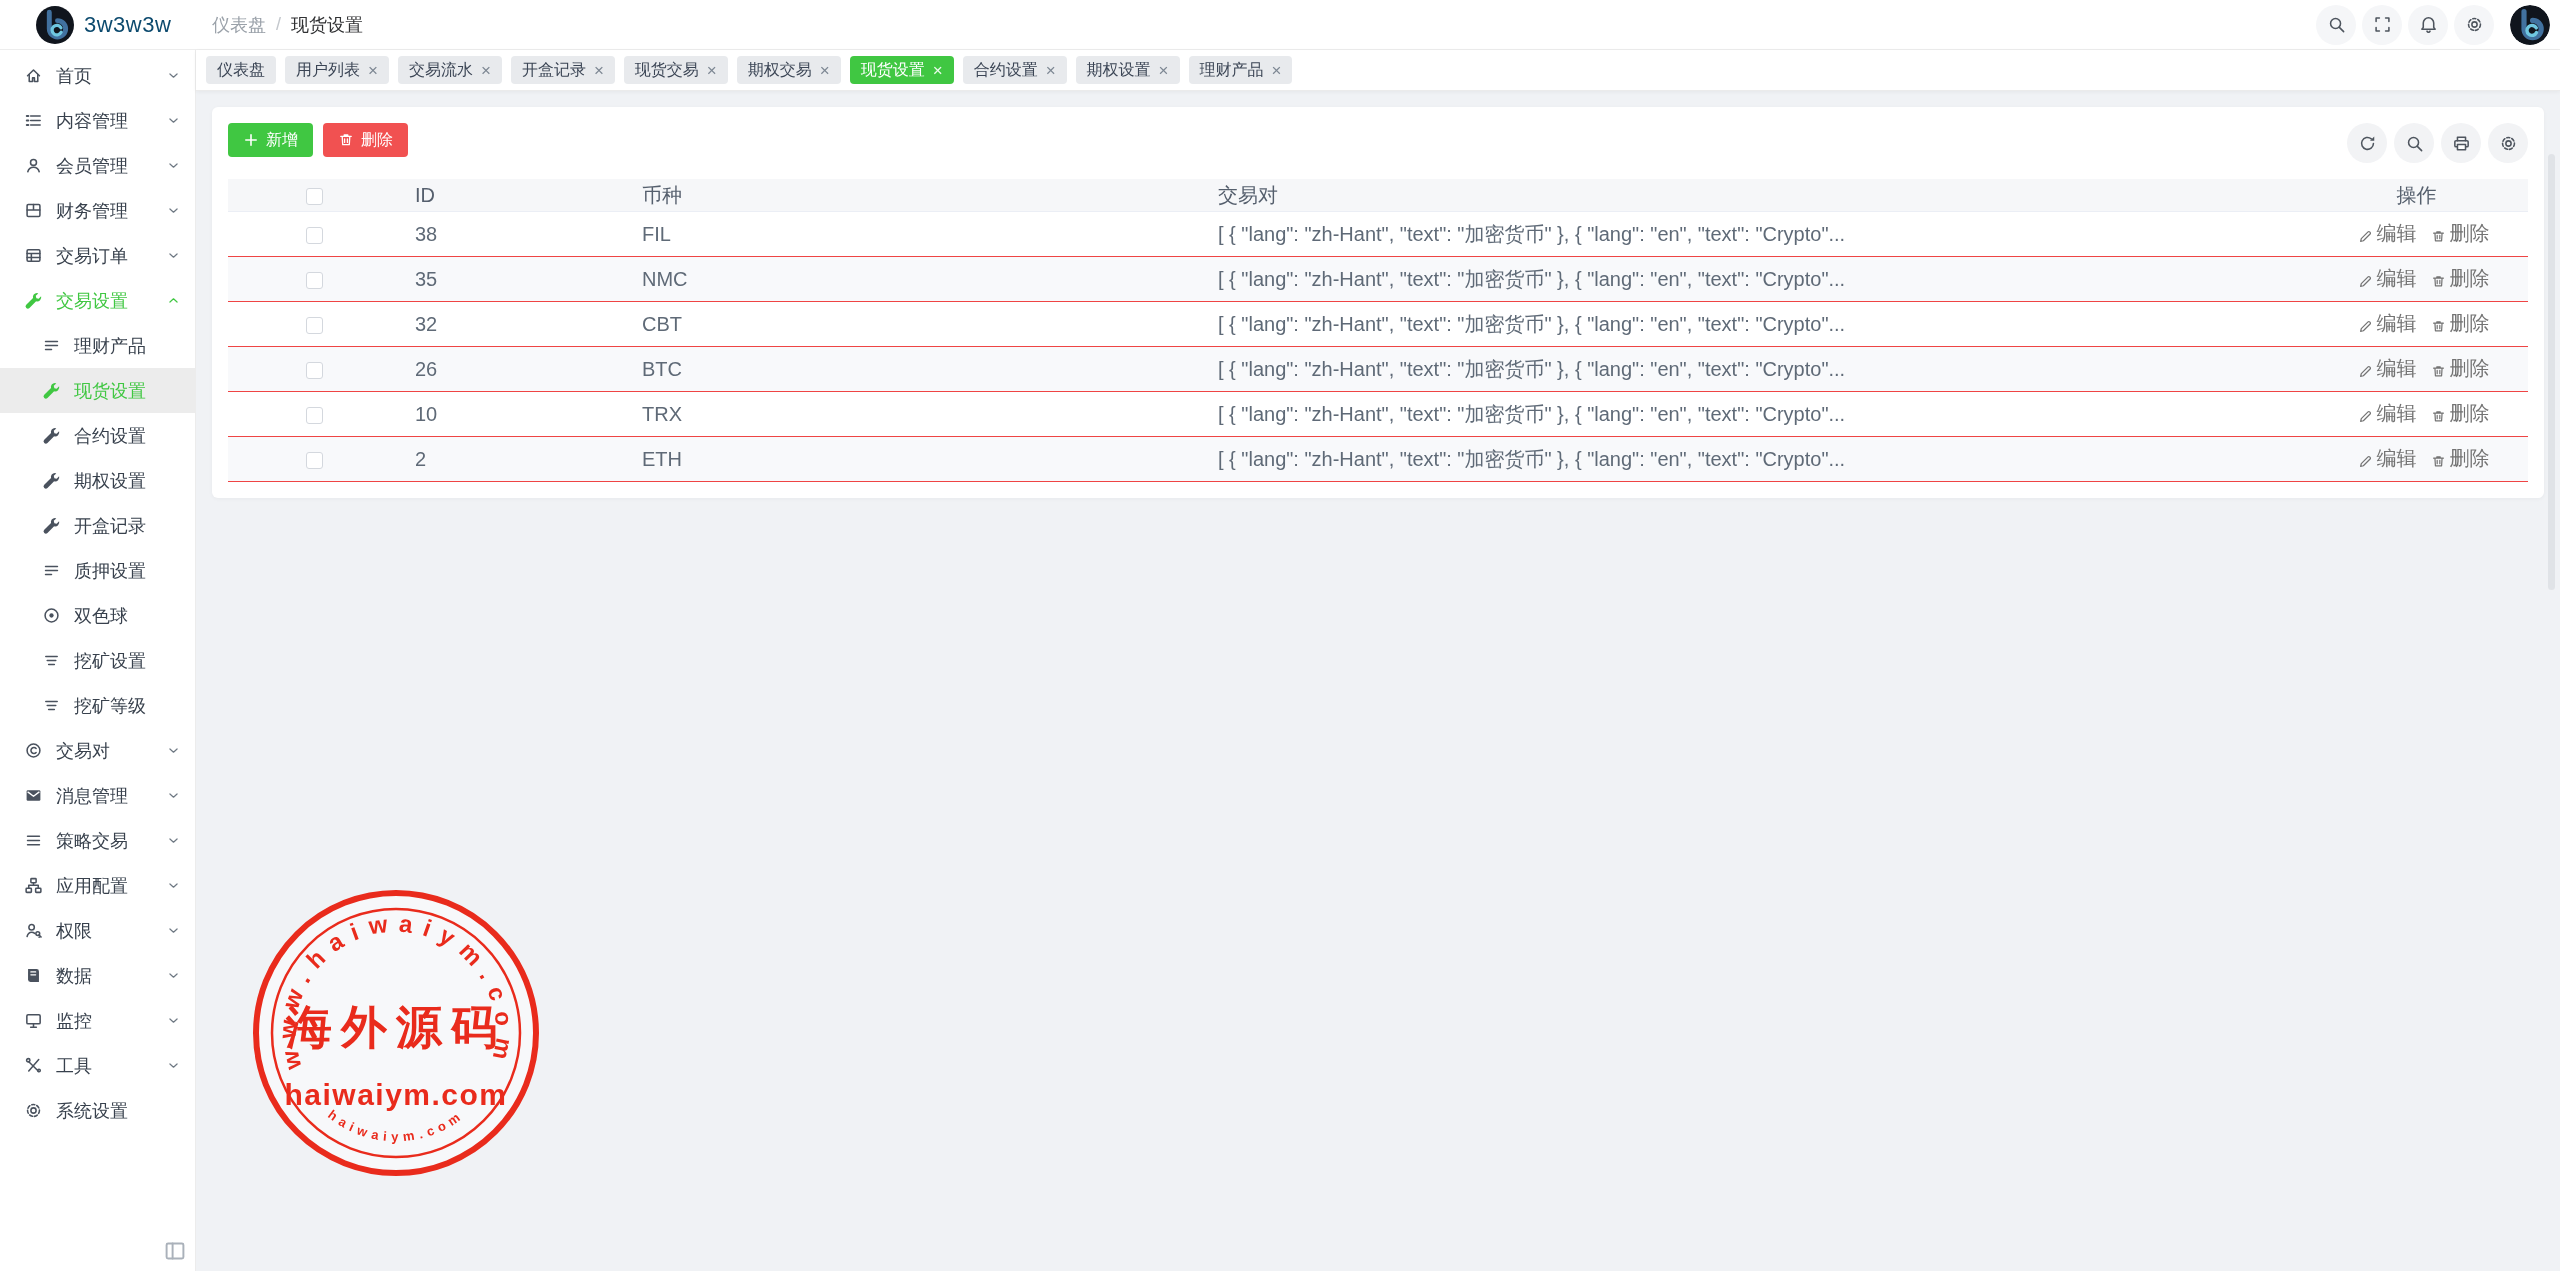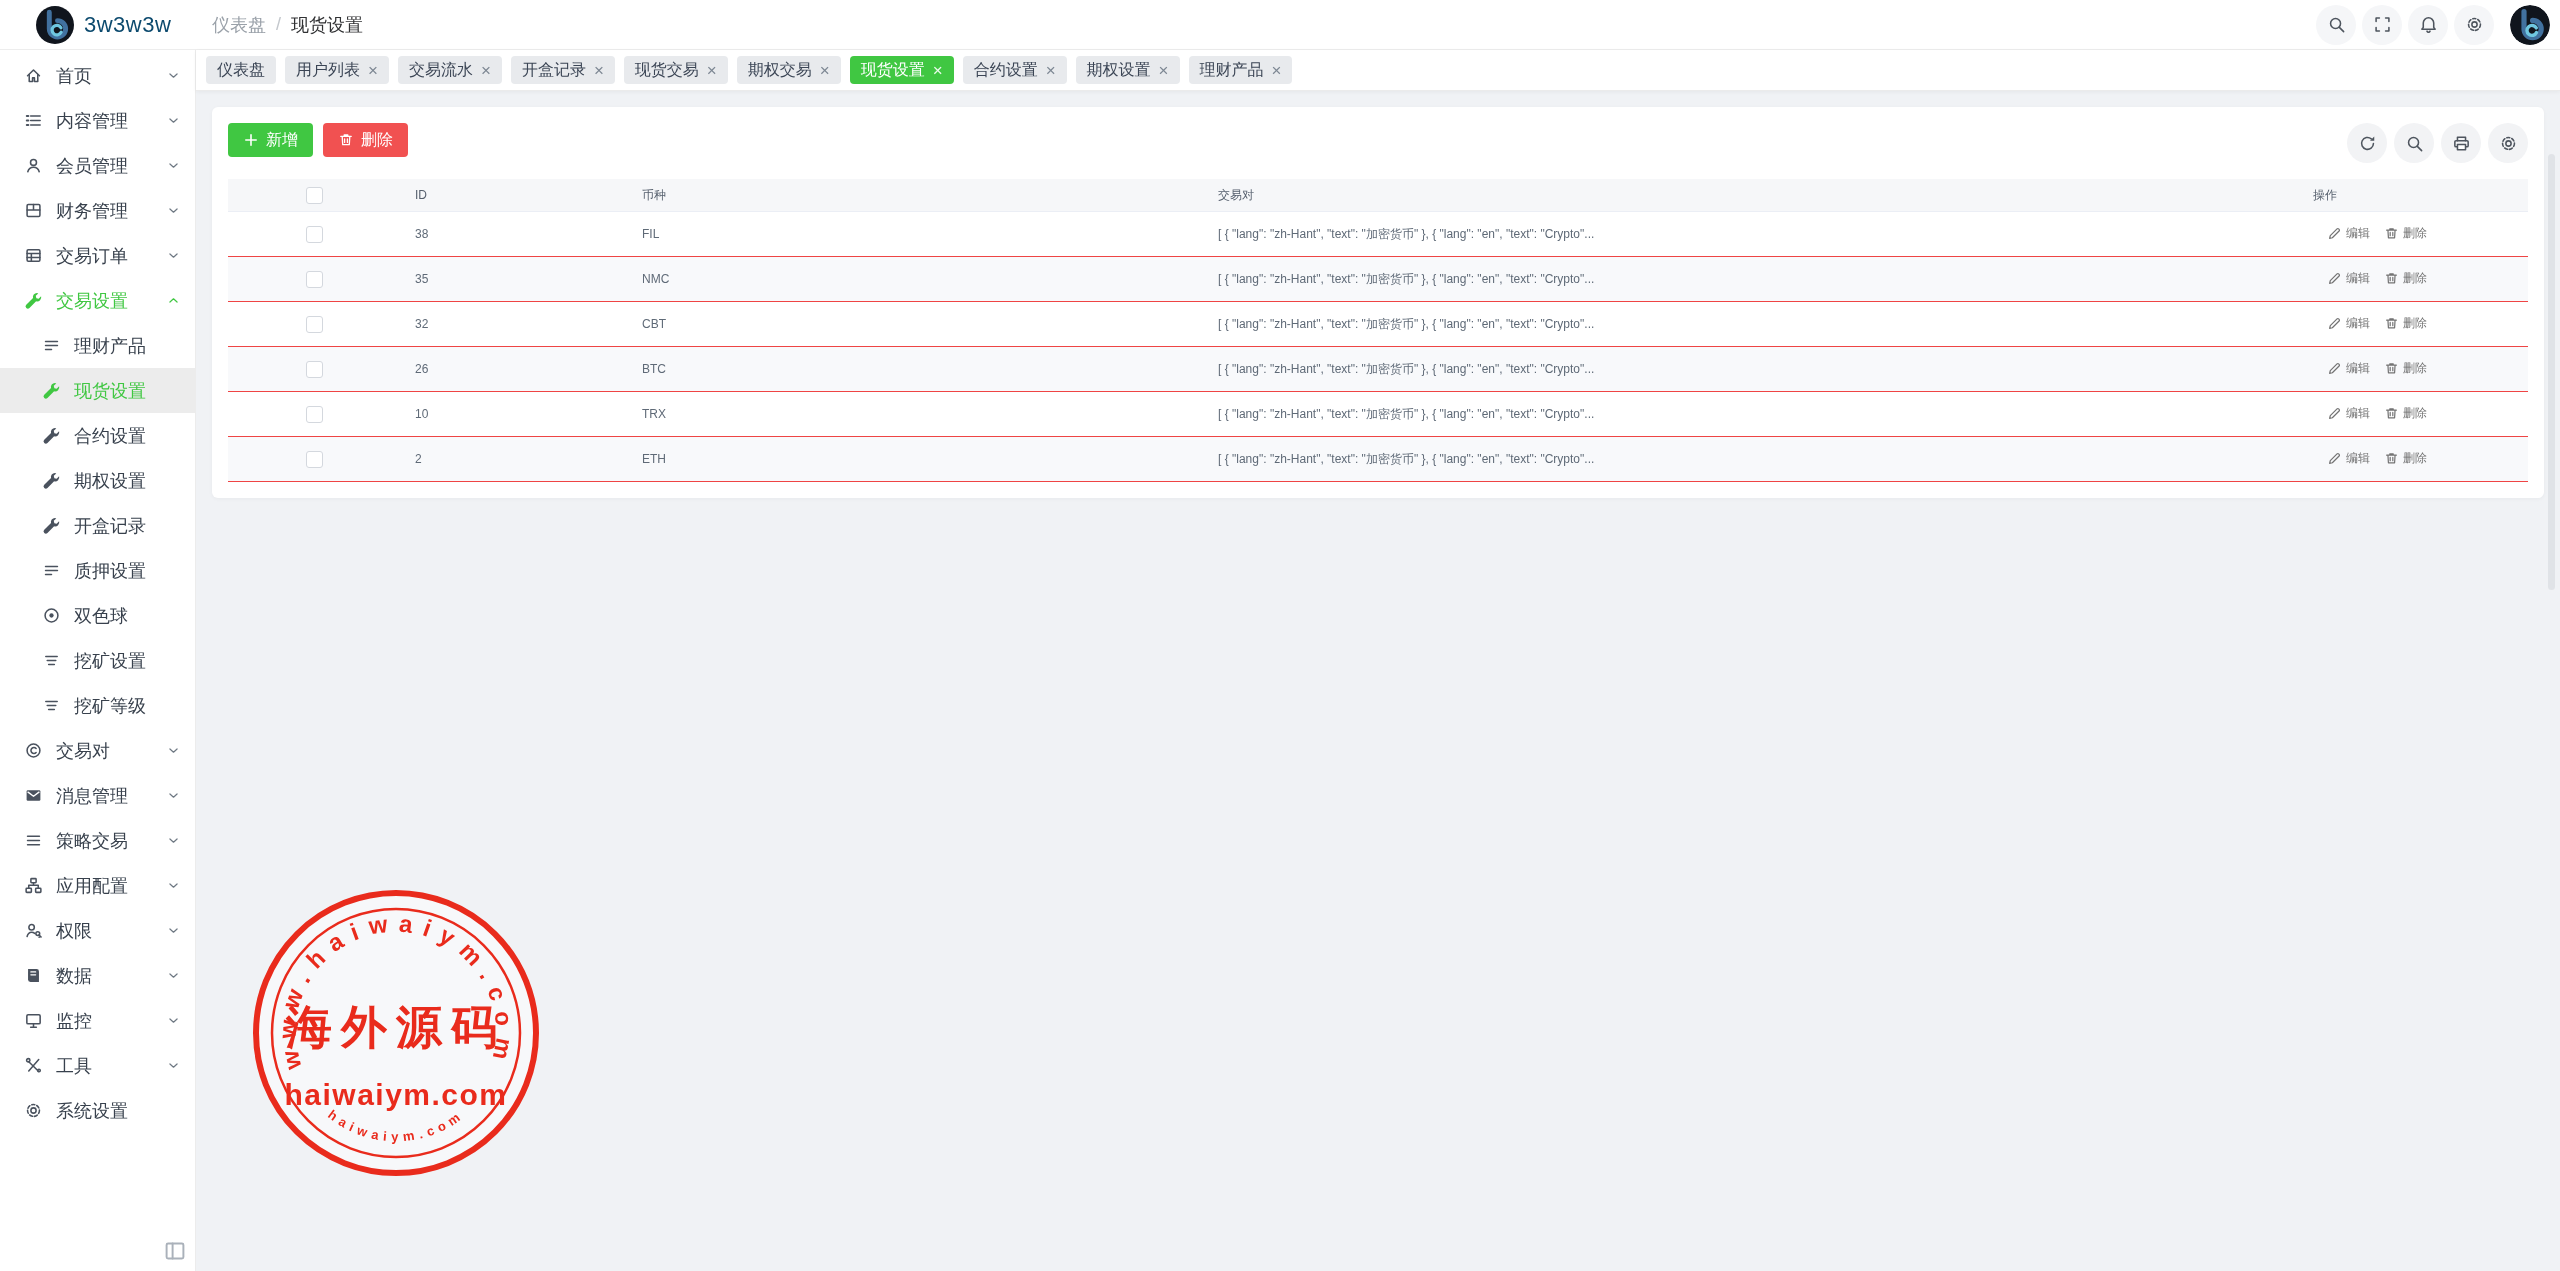--- a/index.html
+++ b/index.html
@@ -51,25 +51,25 @@
   .main{flex:1;background:#f0f2f5;padding:16px;box-sizing:border-box;position:relative}
   .card{background:#fff;border-radius:6px;padding:16px;box-shadow:0 1px 4px rgba(0,0,0,.04)}
   .toolbar{display:flex;align-items:flex-start;margin-bottom:16px}
   .btn{height:34px;border:none;border-radius:4px;color:#fff;font-size:16px;font-family:inherit;display:inline-flex;align-items:center;gap:7px;padding:0 15px;cursor:pointer}
   .btn .b-icon{width:16px;height:16px;display:block}
   .btn-add{background:#40c742;margin-right:10px}
   .btn-del{background:#f15151}
   .toolbar-right{margin-left:auto;display:flex;gap:7px}
   .toolbar-right .icon-circle{background:#f2f3f5}
 
-  table{width:100%;border-collapse:collapse;font-size:12px;color:#5f6a77;table-layout:fixed}
+  table{width:100%;border-collapse:collapse;font-size:20px;color:#5f6a77;table-layout:fixed}
   thead th{background:#f6f7f9;height:32px;font-weight:500;color:#555f6d;text-align:left;padding:0 15px;border-bottom:1px solid #ebeef5;white-space:nowrap}
   tbody td{height:44px;padding:0 15px;border-bottom:1px solid #ef4444;white-space:nowrap;overflow:hidden;text-overflow:ellipsis}
   th.cb,td.cb{text-align:center;padding:0}
-  th.op,td.op{text-align:left;padding-right:8px}
+  th.op,td.op{text-align:center;padding-right:8px}
   tr.striped td{background:#f8f9fb}
   .checkbox{width:15px;height:15px;border:1px solid #d4d8de;border-radius:3px;background:#fff;display:inline-block;vertical-align:middle;cursor:pointer}
   .row-link{color:#737373;display:inline-flex;align-items:center;gap:4px;cursor:pointer;margin-left:14px}
   .row-link .l-icon{width:15px;height:15px;display:block}
 
   .pager{display:flex;justify-content:flex-end;align-items:center;gap:13px;margin-top:16px;color:#5f6a77;font-size:16px;padding-right:2px}
   .pg-arrow{color:#b4b7bc;font-size:18px;width:18px;text-align:center;cursor:pointer;user-select:none}
   .pg-page{min-width:30px;height:30px;background:#d8f6d8;color:#31bd31;border-radius:3px;display:inline-flex;align-items:center;justify-content:center;font-weight:500;cursor:pointer}
   .pg-size{height:30px;background:#eff1f4;border-radius:4px;display:inline-flex;align-items:center;gap:11px;padding:0 11px;cursor:pointer}
   .pg-size .chev-s{width:13px;height:13px;color:#8a929c;display:block}

